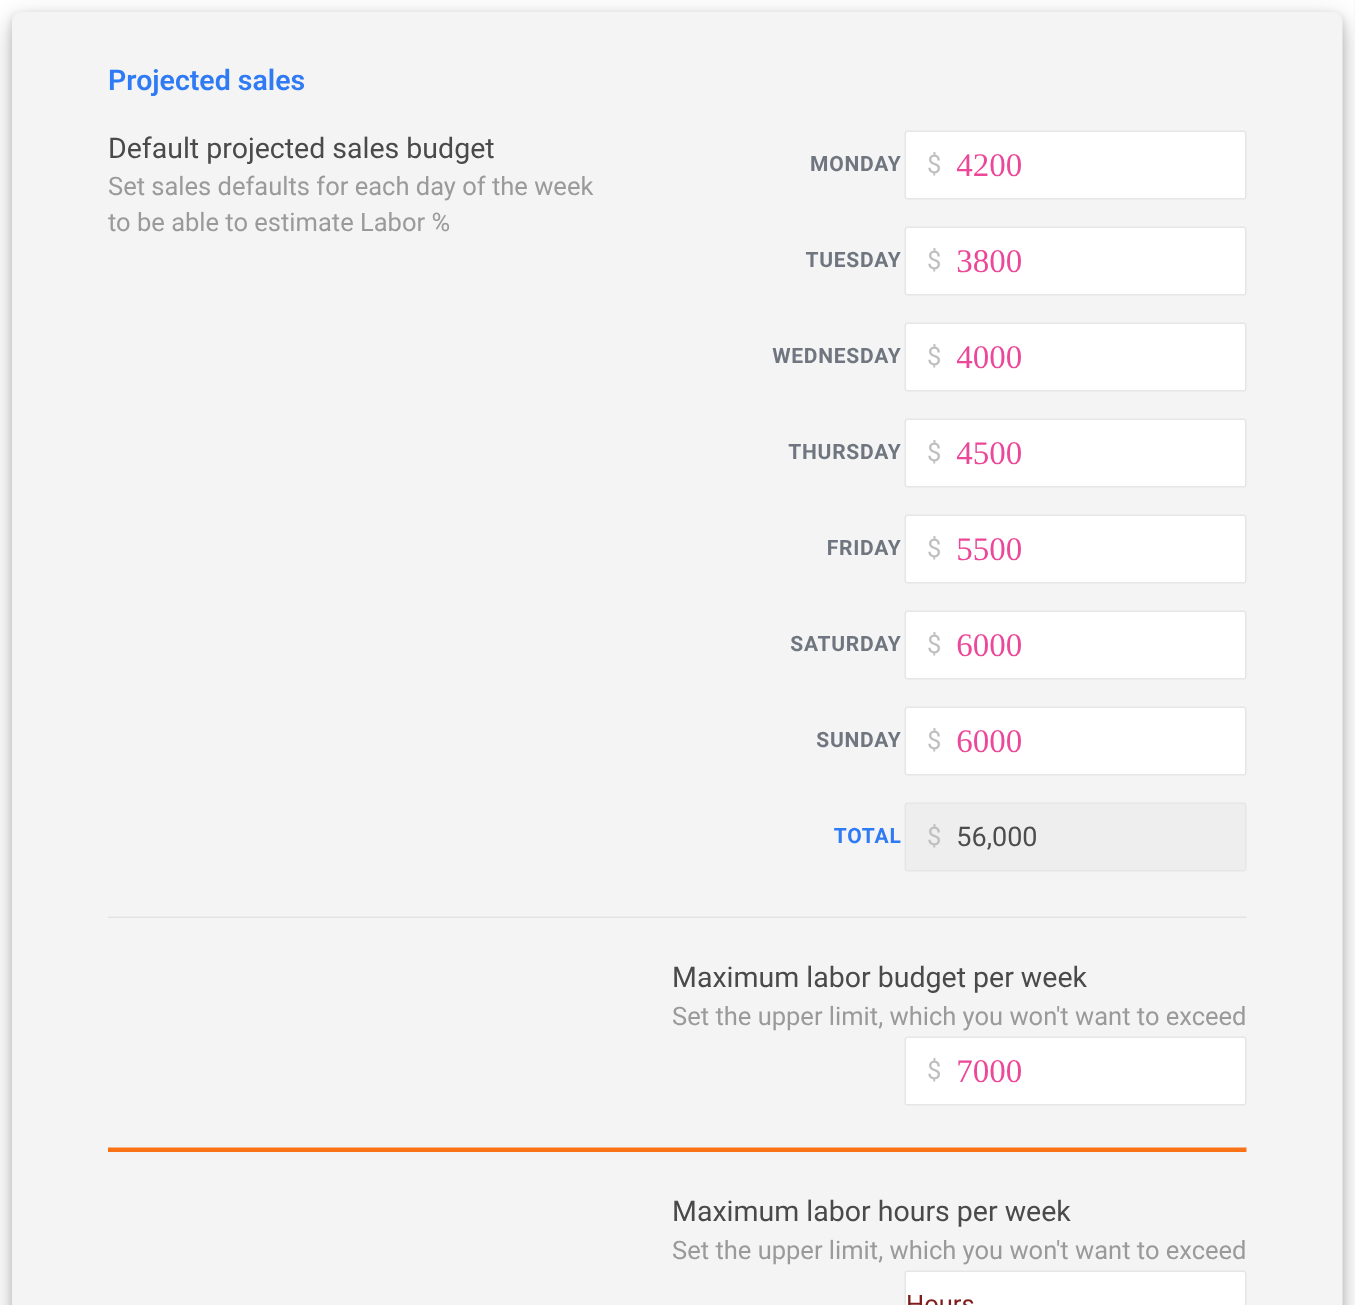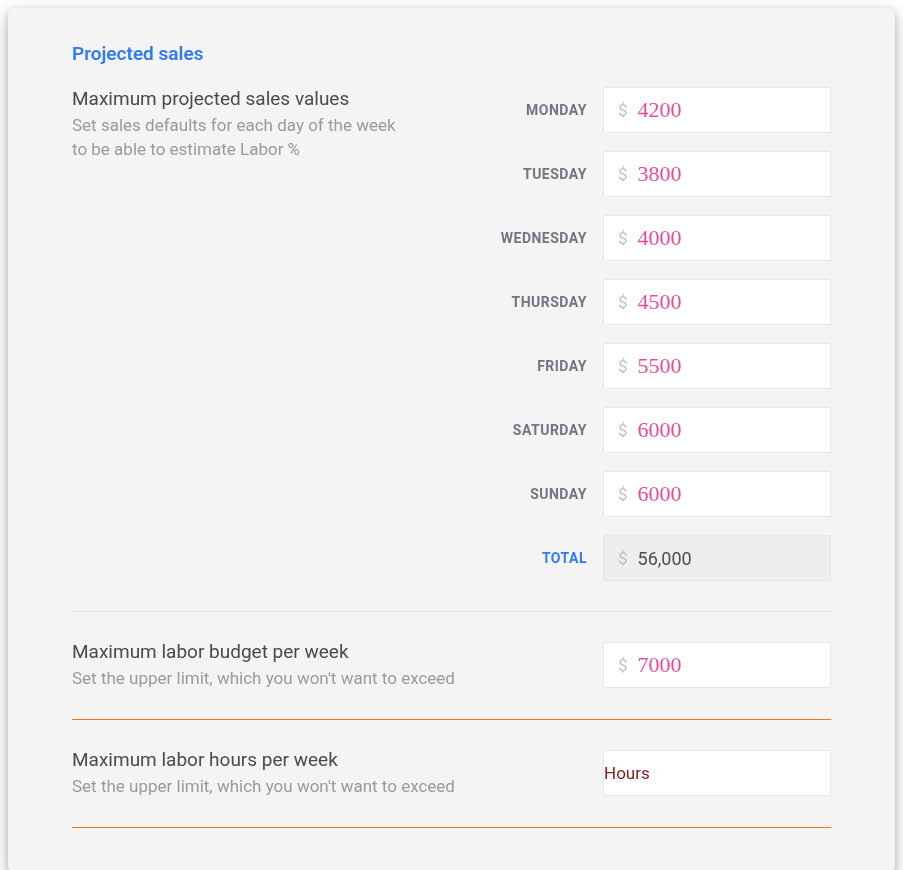--- a/index.html
+++ b/index.html
@@ -49,21 +49,21 @@
     }
     .fields-col {
       display: flex;
       flex-direction: column;
       gap: 18px;
     }
     .field-row {
       display: flex;
       align-items: center;
       justify-content: flex-end;
-      gap: 16px;
+      gap: 2px;
     }
     .day-label {
       color: #6f7680;
       font-size: 14px;
       font-weight: 700;
       letter-spacing: 0.5px;
       text-transform: uppercase;
     }
     .day-label.total {
       color: #2f7af5;
@@ -96,24 +96,25 @@
       height: 100%;
       padding-right: 14px;
       font-family: Liberation Serif, serif;
     }
     .value-text {
       font-size: 18px;
       color: #4d4d4d;
     }
     .block {
       display: flex;
-      align-items: center;
+      align-items: flex-end;
       justify-content: space-between;
       padding: 28px 0 28px 0;
-      border-bottom: 1px solid #f97316;
+      border-bottom: 3px solid #f97316;
+      flex-direction: column;
     }
     .block .desc-col {
       max-width: 460px;
     }
     .suffix {
       color: #7f1d1d;
       font-size: 17px;
       padding-right: 14px;
     }
     .hours-input {
@@ -129,21 +130,21 @@
     }
   </style>
 </head>
 <body>
 
 <div class="card">
   <h2 class="section-title">Projected sales</h2>
 
   <div class="top-block">
     <div class="desc-col">
-      <div class="desc-title">Maximum projected sales values</div>
+      <div class="desc-title">Default projected sales budget</div>
       <div class="desc-sub">Set sales defaults for each day of the week to be able to estimate Labor %</div>
     </div>
     <div class="fields-col">
 
       <div class="field-row">
         <span class="day-label">MONDAY</span>
         <div class="input-wrap">
           <span class="currency">$</span>
           <input class="value-input" type="text" value="4200" style="">
         </div>

